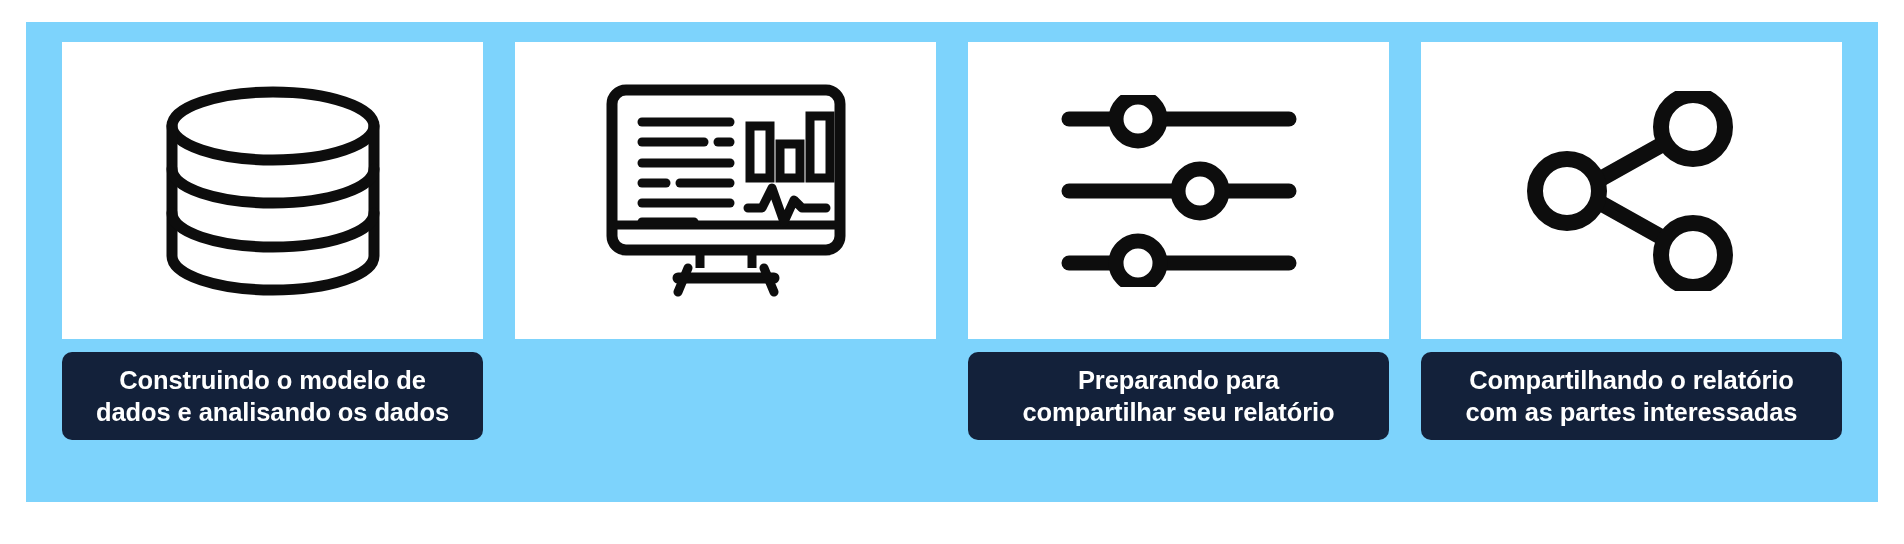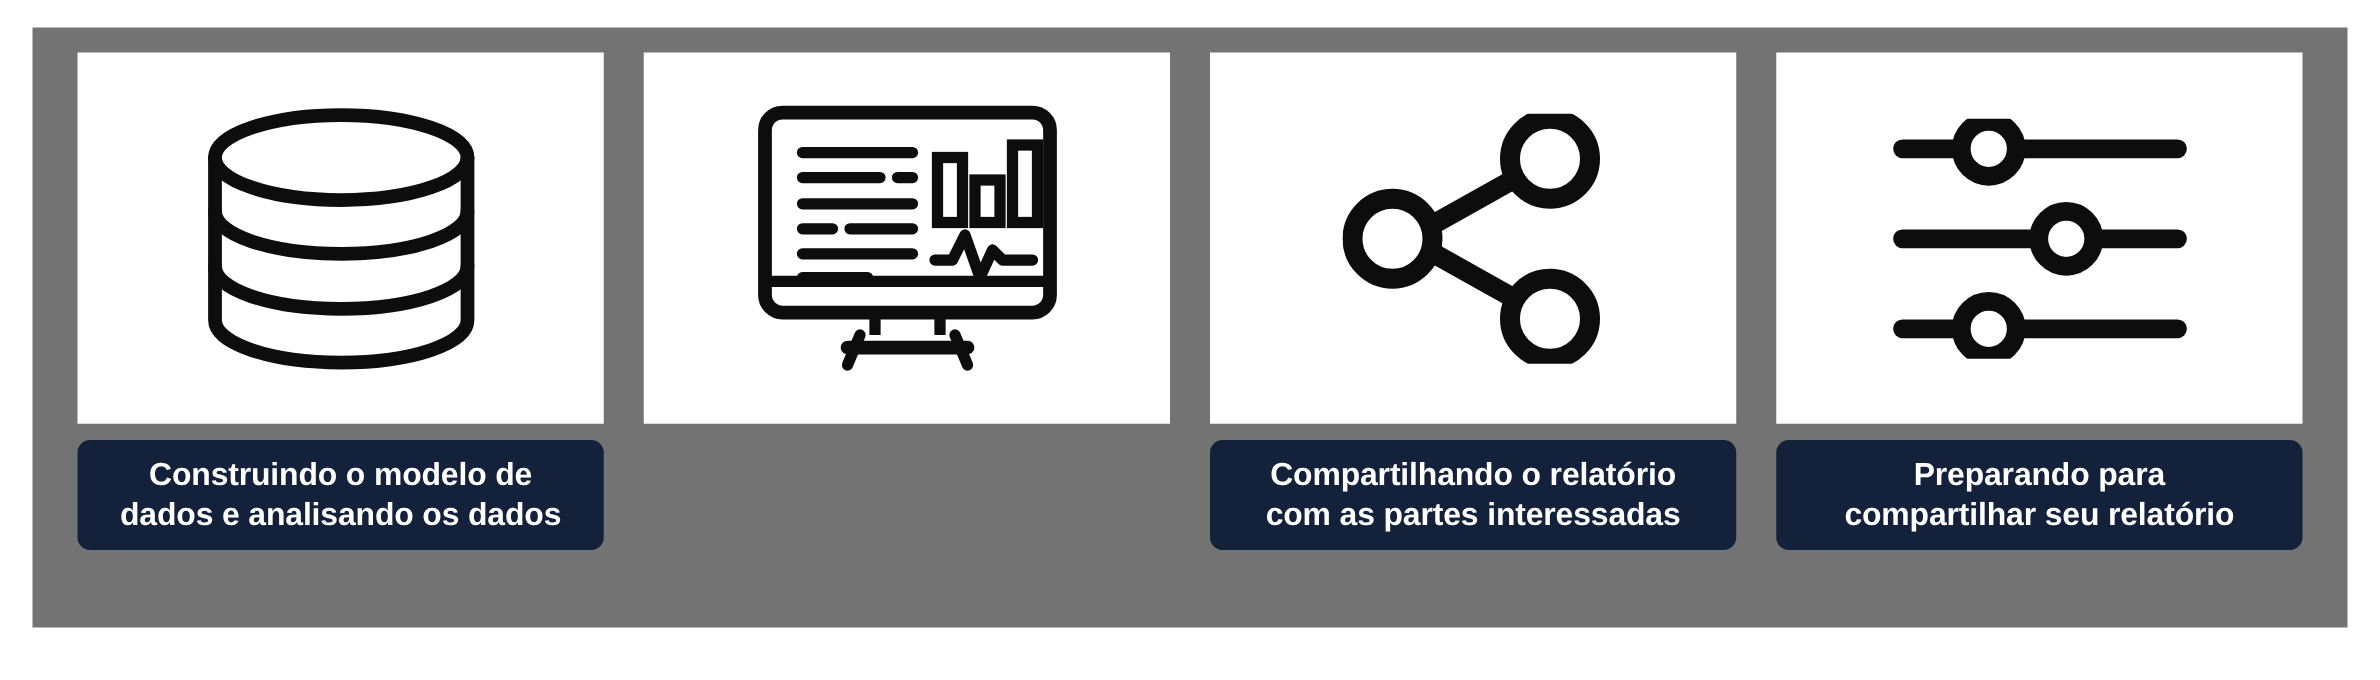--- a/index.html
+++ b/index.html
@@ -13,21 +13,21 @@
     font-family: "Liberation Sans", sans-serif;
     overflow: hidden;
   }
 
   .board {
     position: absolute;
     left: 26px;
     top: 22px;
     width: 1852px;
     height: 480px;
-    background: #737373;
+    background: #7dd3fc;
     box-sizing: border-box;
   }
 
   .cards {
     position: absolute;
     left: 36px;
     top: 20px;
     width: 1780px;
     height: 440px;
     display: flex;
@@ -116,46 +116,46 @@
           <rect x="146" y="44" width="20" height="52" stroke="#0d0d0d" stroke-width="9" fill="none"></rect>
           <rect x="176" y="62" width="20" height="34" stroke="#0d0d0d" stroke-width="9" fill="none"></rect>
           <rect x="206" y="34" width="20" height="62" stroke="#0d0d0d" stroke-width="9" fill="none"></rect>
           <path d="M144 126 H158 L168 106 L180 140 L190 118 L198 126 H222" stroke="#0d0d0d" stroke-width="9" fill="none" stroke-linecap="round" stroke-linejoin="round"></path>
         </svg>
       </div>
     </div>
 
     <div class="card">
       <div class="icon-panel">
-        <svg width="210" height="200" viewBox="0 0 210 200" fill="none">
-          <path d="M52 100 L152 44" stroke="#0d0d0d" stroke-width="16" stroke-linecap="round"></path>
-          <path d="M52 100 L152 156" stroke="#0d0d0d" stroke-width="16" stroke-linecap="round"></path>
-          <circle cx="40" cy="100" r="32" stroke="#0d0d0d" stroke-width="16" fill="#ffffff"></circle>
-          <circle cx="166" cy="36" r="32" stroke="#0d0d0d" stroke-width="16" fill="#ffffff"></circle>
-          <circle cx="166" cy="164" r="32" stroke="#0d0d0d" stroke-width="16" fill="#ffffff"></circle>
-        </svg>
-      </div>
-      <div class="label-pill">Compartilhando o relatório
-com as partes interessadas</div>
-    </div>
-
-    <div class="card">
-      <div class="icon-panel">
         <svg width="240" height="192" viewBox="0 0 240 192" fill="none">
           <g stroke="#0d0d0d" stroke-width="15" stroke-linecap="round">
             <path d="M10 24 H54"></path>
             <path d="M104 24 H230"></path>
             <path d="M10 96 H116"></path>
             <path d="M166 96 H230"></path>
             <path d="M10 168 H54"></path>
             <path d="M104 168 H230"></path>
           </g>
           <circle cx="79" cy="24" r="22" stroke="#0d0d0d" stroke-width="15" fill="#ffffff"></circle>
           <circle cx="141" cy="96" r="22" stroke="#0d0d0d" stroke-width="15" fill="#ffffff"></circle>
           <circle cx="79" cy="168" r="22" stroke="#0d0d0d" stroke-width="15" fill="#ffffff"></circle>
         </svg>
       </div>
       <div class="label-pill">Preparando para
 compartilhar seu relatório</div>
     </div>
 
+    <div class="card">
+      <div class="icon-panel">
+        <svg width="210" height="200" viewBox="0 0 210 200" fill="none">
+          <path d="M52 100 L152 44" stroke="#0d0d0d" stroke-width="16" stroke-linecap="round"></path>
+          <path d="M52 100 L152 156" stroke="#0d0d0d" stroke-width="16" stroke-linecap="round"></path>
+          <circle cx="40" cy="100" r="32" stroke="#0d0d0d" stroke-width="16" fill="#ffffff"></circle>
+          <circle cx="166" cy="36" r="32" stroke="#0d0d0d" stroke-width="16" fill="#ffffff"></circle>
+          <circle cx="166" cy="164" r="32" stroke="#0d0d0d" stroke-width="16" fill="#ffffff"></circle>
+        </svg>
+      </div>
+      <div class="label-pill">Compartilhando o relatório
+com as partes interessadas</div>
+    </div>
+
   </div>
 </div>
 
 </body></html>

